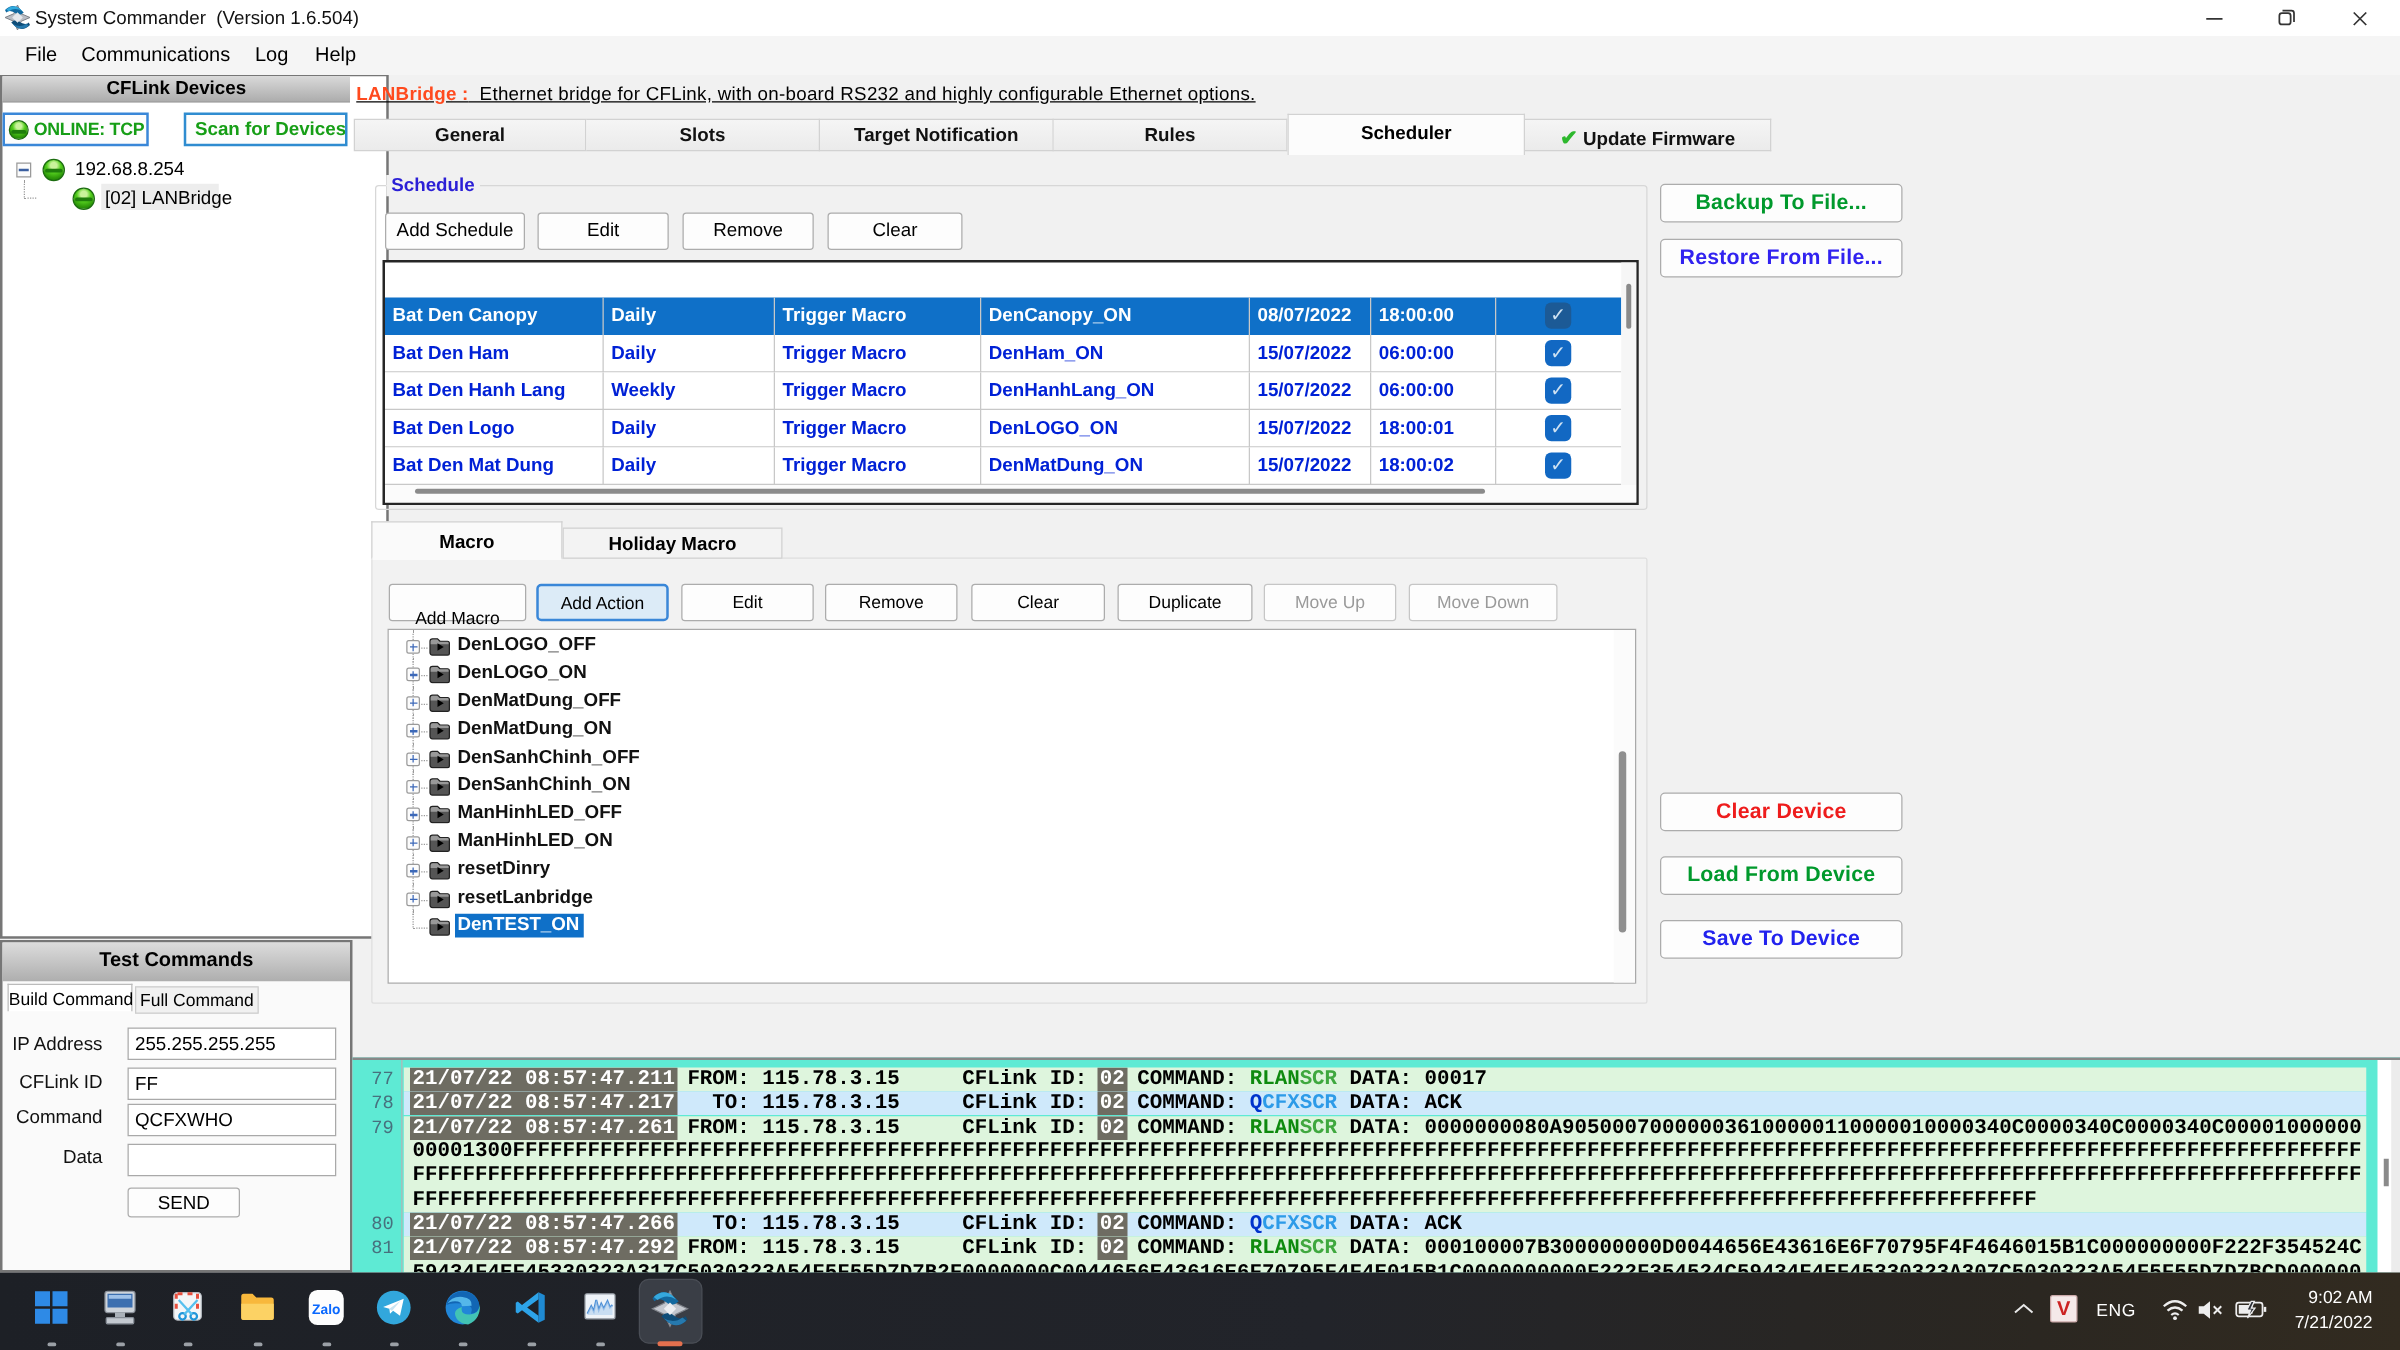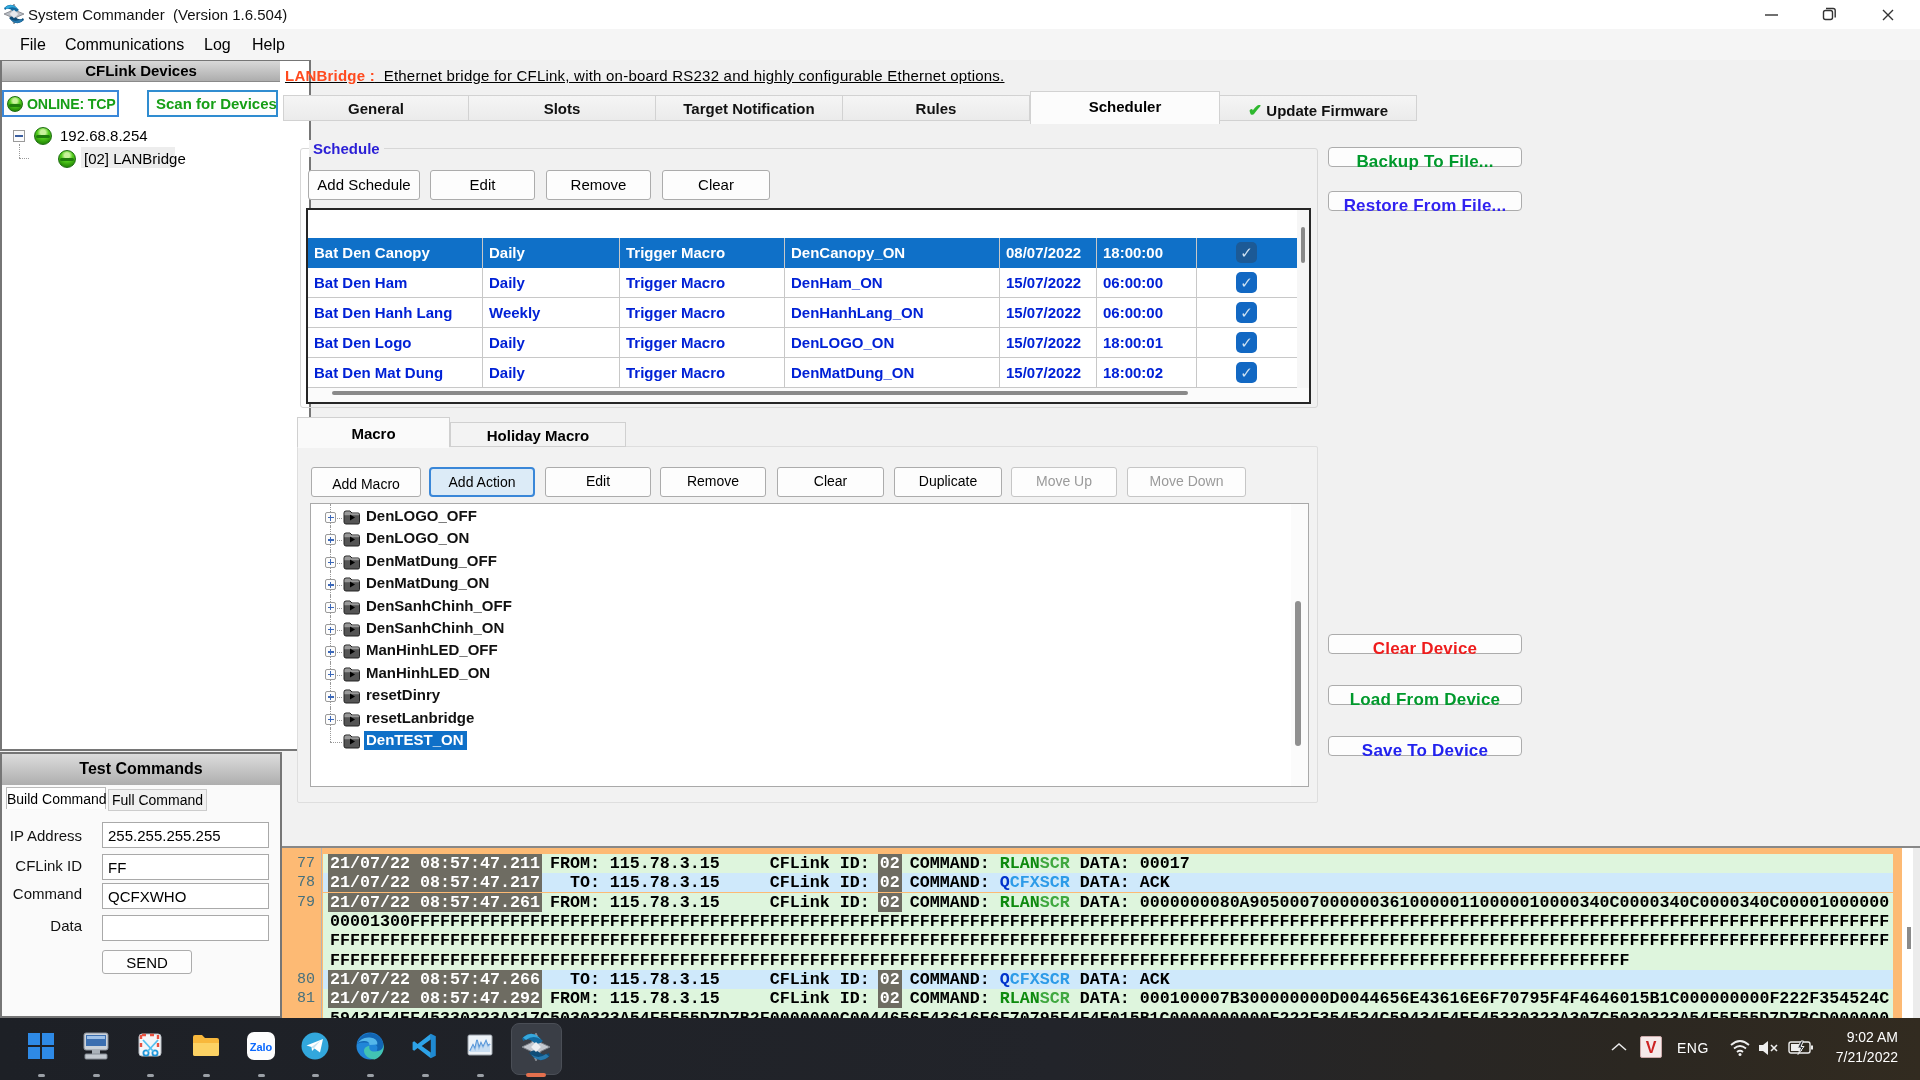--- a/index.html
+++ b/index.html
@@ -43,31 +43,31 @@
 .mtab{top:95px;height:26px;width:187px;background:linear-gradient(#f5f5f5,#ebebeb);
  border:1px solid #d2d2d2;border-left:none;text-align:center;font-weight:bold;font-size:15px;padding-top:4px;color:#111;}
 #mtab-sel{left:1030px;top:91px;height:33px;width:190px;background:#fcfcfc;border:1px solid #d2d2d2;border-bottom:none;
  text-align:center;font-weight:bold;font-size:15px;padding-top:6px;}
 
 .gbox{border:1px solid #d7d7d7;border-radius:3px;}
 .glab{font-weight:bold;font-size:15px;color:#2b1fd6;background:#f1f1f1;padding:0 4px;}
 
 .btn{background:#fdfdfd;border:1px solid #acacac;border-radius:3px;text-align:center;
  font-size:15px;color:#000;}
-.cbtn{width:194px;height:20px;font-weight:bold;font-size:17px;padding-top:4px;border-radius:4px;letter-spacing:0.2px;}
+.cbtn{width:194px;height:31px;font-weight:bold;font-size:17px;padding-top:4px;border-radius:4px;letter-spacing:0.2px;}
 
 #stable{left:306px;top:208px;width:1005px;height:196px;border:2px solid #262626;background:#fff;}
 .srow{left:0;width:989px;height:30px;}
 .scell{position:absolute;top:0;height:30px;border-right:1px solid #c8c8c8;padding:6px 0 0 6px;
  font-weight:bold;font-size:15px;white-space:nowrap;overflow:hidden;}
 
 #mtree{left:310px;top:503px;width:999px;height:284px;background:#fff;border:1px solid #a9a9a9;}
 .titem{position:absolute;left:0;height:22px;font-weight:bold;font-size:15px;color:#111;white-space:nowrap;}
 
-#log{left:282px;top:846px;width:1638px;height:172px;background:#fdba74;border-top:2px solid #888;overflow:hidden;}
+#log{left:282px;top:846px;width:1638px;height:172px;background:#5eead4;border-top:2px solid #888;overflow:hidden;}
 pre{margin:0;font-family:"Liberation Mono",monospace;font-weight:bold;font-size:16.66px;line-height:19.33px;}
 .lnum{position:absolute;left:0;width:33px;text-align:right;font-family:"Liberation Mono",monospace;
  font-weight:normal;font-size:15px;color:#47717e;}
 .lrow{position:absolute;left:41px;width:1570px;overflow:hidden;}
 .g{background:#def5dd;} .b{background:#cfe9fb;}
 .ts{background:#6e6c62;color:#fff;padding:0 2px;margin:0 -2px;}
 .id2{background:#6e6c62;color:#fff;padding:0 2px;margin:0 -2px;}
 
 #taskbar{left:0;top:1018px;width:1920px;height:62px;
  background:linear-gradient(90deg,#1d2026 0%,#22242a 55%,#2b2721 85%,#322b20 100%);}
@@ -216,21 +216,21 @@
     </div>
 
 <div class="abs btn cbtn" style="left:1328px;top:147px;color:#00992c">Backup To File...</div>
 <div class="abs btn cbtn" style="left:1328px;top:191px;color:#3122f0">Restore From File...</div>
 
 <div class="abs" style="left:297px;top:446px;width:1021px;height:357px;background:#f2f2f2;border:1px solid #dedede;border-radius:2px"></div>
 <div class="abs" style="left:297px;top:417px;width:153px;height:30px;background:#fafafa;border:1px solid #d0d0d0;border-bottom:none;text-align:center;font-weight:bold;font-size:15px;padding-top:7px">Macro</div>
     <div class="abs" style="left:298px;top:446px;width:151px;height:2px;background:#fafafa"></div>
 <div class="abs" style="left:450px;top:422px;width:176px;height:25px;background:#f3f3f3;border:1px solid #d0d0d0;text-align:center;font-weight:bold;font-size:15px;padding-top:4px">Holiday Macro</div>
 
-<div class="abs btn" style="left:311px;top:467px;width:110px;height:30px;padding-top:8px;font-size:14px">Add Macro</div>
+<div class="abs btn" style="left:311px;top:467px;width:110px;height:30px;padding-top:18px;font-size:14px">Add Macro</div>
 <div class="abs btn" style="left:429px;top:467px;width:106px;height:30px;padding-top:5px;font-size:14px;background:#dcebf7;border:2px solid #3a87d8;border-radius:4px">Add Action</div>
 <div class="abs btn" style="left:545px;top:467px;width:106px;height:30px;padding-top:5px;font-size:14px">Edit</div>
 <div class="abs btn" style="left:660px;top:467px;width:106px;height:30px;padding-top:5px;font-size:14px">Remove</div>
 <div class="abs btn" style="left:777px;top:467px;width:107px;height:30px;padding-top:5px;font-size:14px">Clear</div>
 <div class="abs btn" style="left:894px;top:467px;width:108px;height:30px;padding-top:5px;font-size:14px">Duplicate</div>
 <div class="abs btn" style="left:1011px;top:467px;width:106px;height:30px;padding-top:5px;font-size:14px;color:#9a9a9a;border-color:#c6c6c6">Move Up</div>
 <div class="abs btn" style="left:1127px;top:467px;width:119px;height:30px;padding-top:5px;font-size:14px;color:#9a9a9a;border-color:#c6c6c6">Move Down</div>
 
 <div class="abs" id="mtree">
       <div class="titem" style="top:3px;width:990px">

